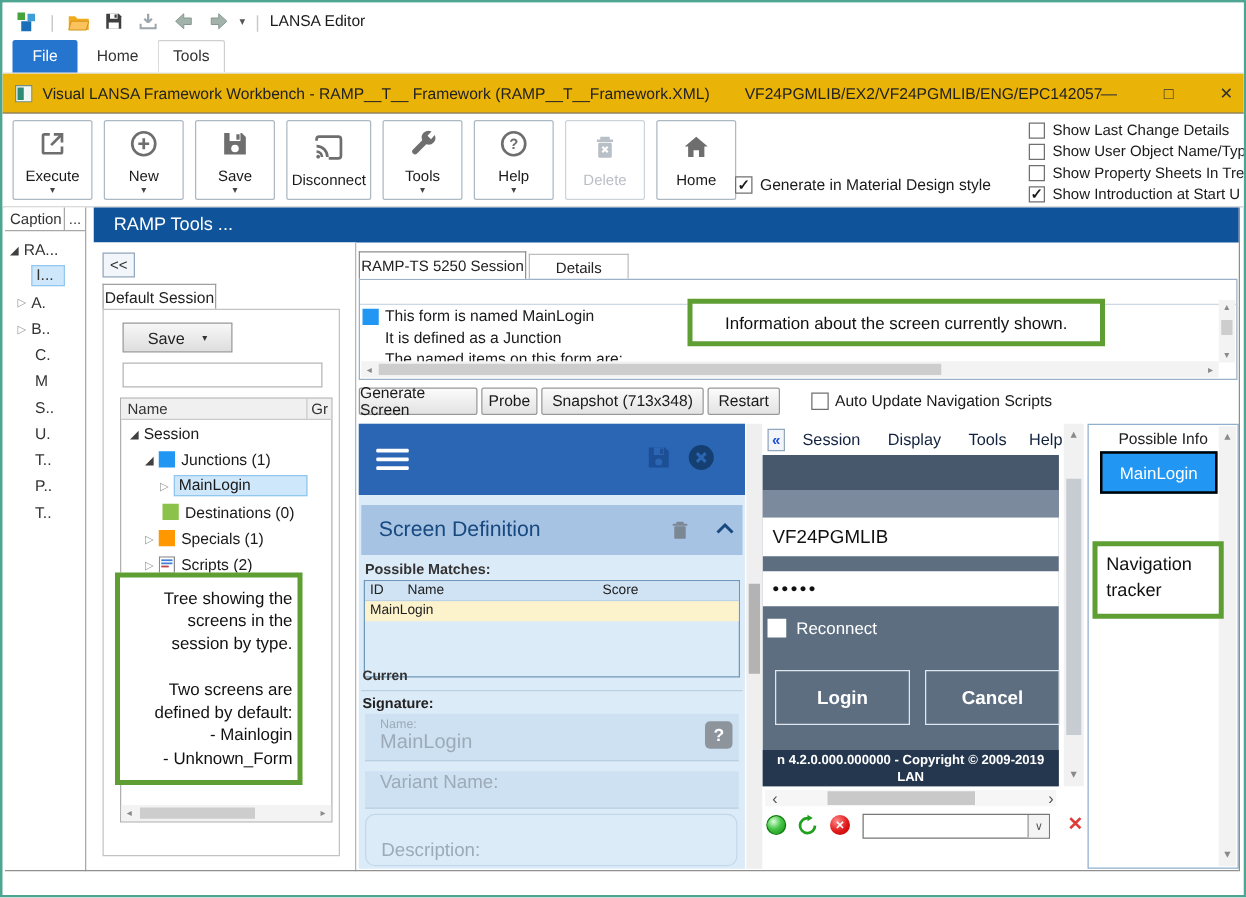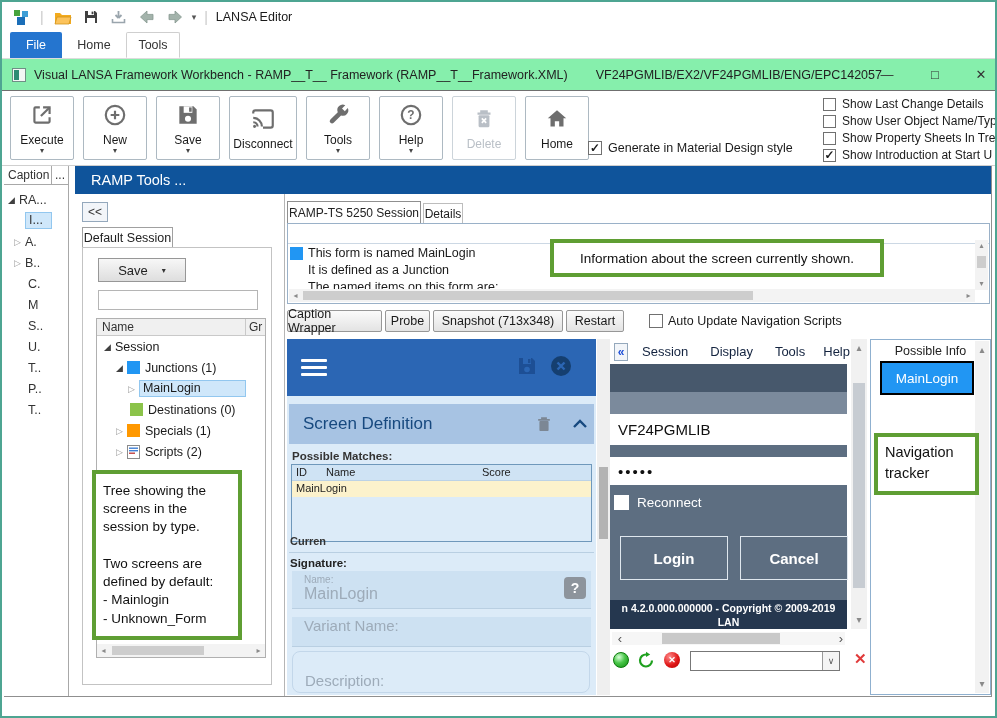--- a/index.html
+++ b/index.html
@@ -11,21 +11,21 @@
   .qsep{color:#c9c9c9;font-size:14px;margin:0 2px;}
   .qbtn{display:flex;align-items:center;justify-content:center;width:22px;height:22px;}
   .qcaret{font-size:9px;color:#555;}
   .qtitle{font-size:12.5px;color:#1a1a1a;}
   
   .ribbon{position:absolute;left:0;top:30px;width:993px;height:27px;background:#fff;border-bottom:1px solid #dcdcdc;}
   .rtab{position:absolute;top:0;height:26px;display:flex;align-items:center;justify-content:center;font-size:12.5px;color:#333;}
   .rtab.active{background:var(--accent-blue,#2575cf);color:#fff;border-radius:2px 2px 0 0;}
   .rtab.boxed{border:1px solid #cfcfcf;border-bottom:1px solid #fff;background:#fff;border-radius:2px 2px 0 0;}
   
-  .titlebar{position:absolute;left:0;top:57px;width:993px;height:32px;background:#86efac;border-bottom:1px solid #6f6f6f;display:flex;align-items:center;}
+  .titlebar{position:absolute;left:0;top:57px;width:993px;height:32px;background:#eab308;border-bottom:1px solid #6f6f6f;display:flex;align-items:center;}
   .wtitle{font-size:12.5px;color:#222;margin-left:8px;}
   .wsession{font-size:12.5px;color:#222;margin-left:28px;}
   .wbtn{position:absolute;top:0;width:34px;height:30px;display:flex;align-items:center;justify-content:center;font-size:13px;color:#333;}
   
   .toolbar{position:absolute;left:0;top:89px;width:993px;height:75px;background:#fff;border-bottom:1px solid #cfcfcf;}
   .tbrow{position:absolute;left:8px;top:5px;display:flex;gap:9px;}
   .tbtn{width:64px;height:64px;border:1px solid #adb9c2;border-radius:2px;background:#fff;display:flex;flex-direction:column;align-items:center;justify-content:center;gap:1px;}
   .tbtn .lbl{font-size:12px;color:#1a1a1a;}
   .tbtn .car{font-size:8px;color:#444;line-height:6px;}
   .tbtn.wide{width:68px;}
@@ -57,21 +57,21 @@
   .treehead .n{flex:1;border-right:1px solid #c9c9c9;padding:1px 0 0 5px;}
   .treehead .g{width:19px;padding:1px 0 0 3px;}
   .tnode{height:21px;display:flex;align-items:center;font-size:12.5px;color:#1a1a1a;}
   .sq{width:13px;height:13px;margin-right:5px;flex:0 0 auto;}
   .scripticon{width:13px;height:14px;margin-right:5px;flex:0 0 auto;}
   .hscroll{position:absolute;height:13px;background:#f3f3f3;display:flex;align-items:center;}
   .vscroll{position:absolute;width:13px;background:#f3f3f3;}
   .thumb{background:#cdcdcd;position:absolute;}
   .sarrow{color:#8a8a8a;font-size:8px;line-height:1;width:13px;text-align:center;}
   .greenbox{background:#fff;border:4px solid var(--annotation-green,#5f9e33);color:#111;z-index:6;}
-  .tree-annotation{position:absolute;left:90px;top:468px;width:150px;height:170px;font-size:13.5px;line-height:1.35;padding:8px 4px 4px 7px;white-space:pre-line;}
+  .tree-annotation{position:absolute;left:90px;top:456px;width:150px;height:170px;font-size:13.5px;line-height:1.35;padding:8px 4px 4px 7px;white-space:pre-line;text-align:right;}
   
   .vtab{position:absolute;background:#fff;display:flex;align-items:center;justify-content:center;font-size:12px;color:#222;}
   .vtab.active{border:1px solid #8f8f8f;border-bottom:none;z-index:3;}
   .vtab.idle{border:1px solid #bdbdbd;border-bottom:none;}
   .messages{position:absolute;left:285px;top:221px;width:703px;height:81px;border:1px solid #9ab1c8;background:#fff;}
   .msghead{position:absolute;left:5px;top:3px;font-size:12px;color:#1a1a1a;}
   .msgrule{position:absolute;left:0;top:19px;width:100%;border-top:1px solid #ccd8e4;}
   .msgrow{position:absolute;font-size:12.5px;color:#1a1a1a;display:flex;align-items:center;}
   .msg-annotation{position:absolute;left:262px;top:15px;width:334px;height:38px;display:flex;align-items:center;justify-content:center;font-size:13.5px;}
   
@@ -378,21 +378,21 @@
   <div class="greenbox tree-annotation">Tree showing the
 screens in the
 session by type.
 
 Two screens are
 defined by default:
 - Mainlogin
 - Unknown_Form</div>
 
   <div class="vtab active" style="left:285px;top:199px;width:134px;height:22px;">RAMP-TS 5250 Session</div>
-  <div class="vtab idle" style="left:421px;top:201px;width:40px;height:20px;">Details</div>
+  <div class="vtab idle" style="left:421px;top:201px;width:80px;height:20px;">Details</div>
 
   <div class="messages">
     <div class="msgrule"></div>
     <div class="msgrow" style="left:2px;top:22px;">
       <span class="sq" style="background:var(--junction-blue,#2196f3);width:13px;height:13px;margin-right:5px;"></span>
       <span>This form is named MainLogin</span>
     </div>
     <div class="msgrow" style="left:20px;top:39px;">
         <span>It is defined as a Junction</span>
       </div>
@@ -406,21 +406,21 @@
       <span class="sarrow" style="position:absolute;bottom:2px;">▾</span>
     </div>
     <div class="hscroll" style="left:1px;bottom:1px;width:686px;">
       <span class="sarrow">◂</span>
       <span class="thumb" style="left:14px;top:2px;width:450px;height:9px;"></span>
       <span class="sarrow" style="position:absolute;right:0;">▸</span>
     </div>
   </div>
 
   <div class="abs" style="left:285px;top:308px;display:flex;gap:3px;align-items:center;">
-    <div class="act" style="width:95px;">Caption Wrapper</div>
+    <div class="act" style="width:95px;">Generate Screen</div>
     <div class="act" style="width:45px;">Probe</div>
     <div class="act" style="width:130px;">Snapshot (713x348)</div>
     <div class="act" style="width:58px;">Restart</div>
     <span class="cb" style="margin-left:22px;"></span>
     <span style="font-size:12.5px;color:#1a1a1a;margin-left:2px;">Auto Update Navigation Scripts</span>
   </div>
 
   <div class="sdpanel">
     <div class="sdheader">
       <div class="hamburger">

